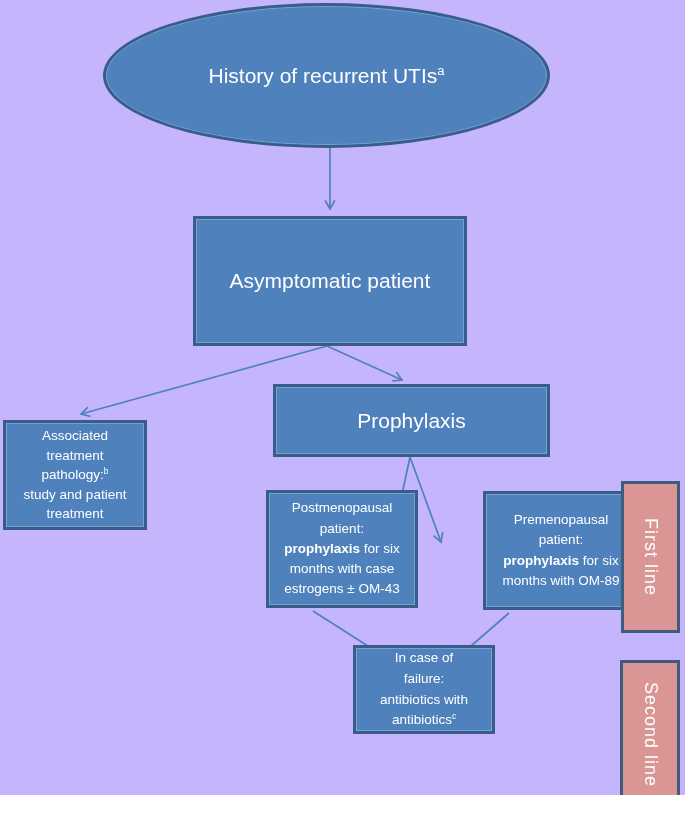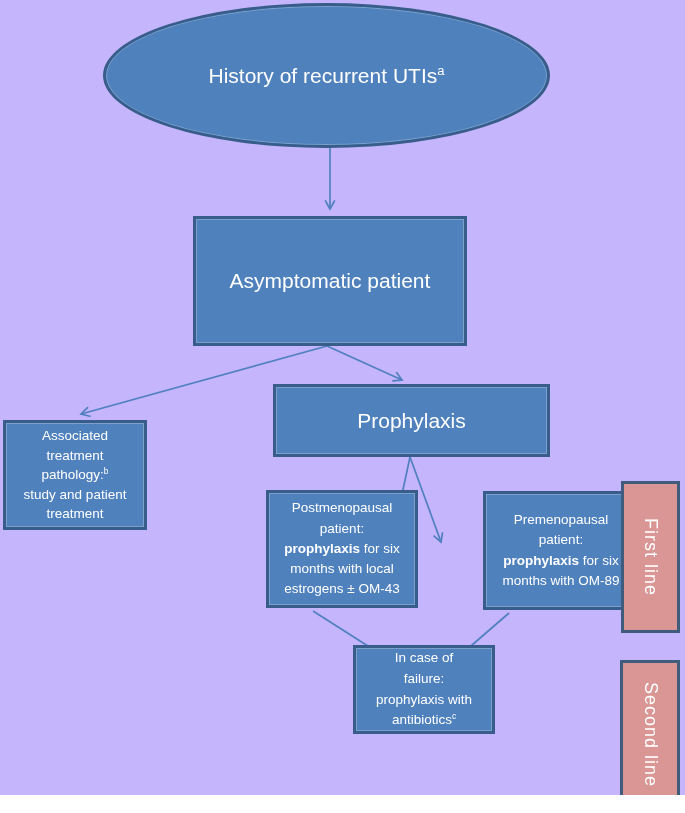--- a/index.html
+++ b/index.html
@@ -145,39 +145,39 @@
       <span>study and patient</span><br>
       <span>treatment</span>
     </div>
   </div>
 
   <div class="node small postmenopausal">
     <div>
       <span>Postmenopausal</span><br>
       <span>patient:</span><br>
       <b>prophylaxis</b><span> for six</span><br>
-      <span>months with local</span><br>
+      <span>months with case</span><br>
       <span>estrogens ± OM-43</span>
     </div>
   </div>
 
   <div class="node small premenopausal">
     <div>
       <span>Premenopausal</span><br>
       <span>patient:</span><br>
       <b>prophylaxis</b><span> for six</span><br>
       <span>months with OM-89</span>
     </div>
   </div>
 
   <div class="node small failure">
     <div>
       <span>In case of</span><br>
       <span>failure:</span><br>
-      <span>prophylaxis with</span><br>
+      <span>antibiotics with</span><br>
       <span>antibiotics</span><sup>c</sup>
     </div>
   </div>
 
   <div class="vlabel first-line">
     <span>First line</span>
   </div>
 
   <div class="vlabel second-line">
     <span>Second line</span>

